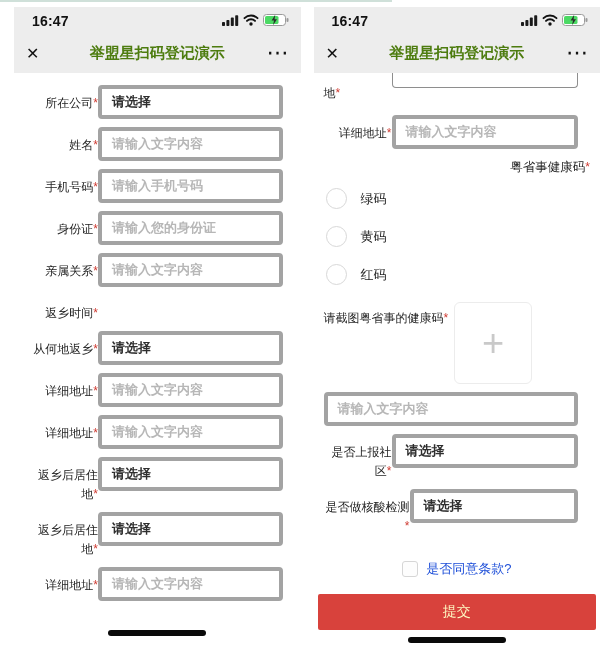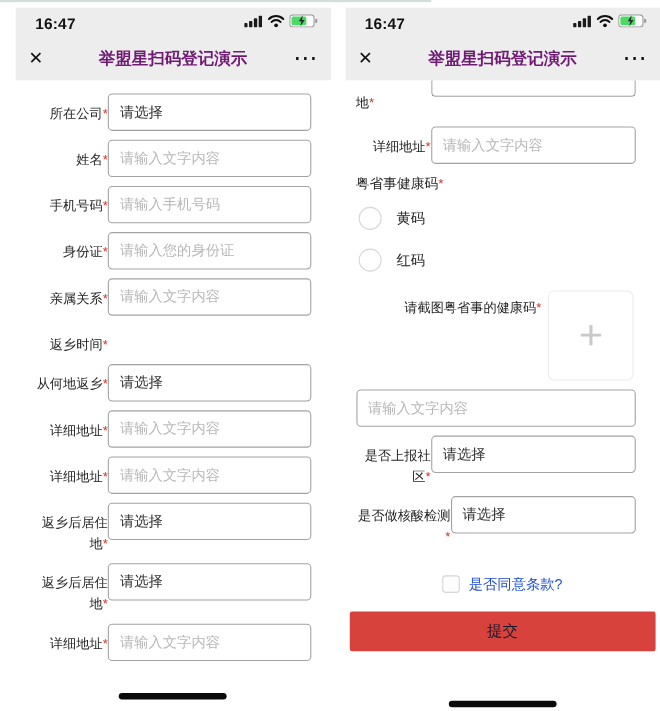--- a/index.html
+++ b/index.html
@@ -12,61 +12,61 @@
 
   
   .chrome { background:#ededed; margin-top:5px; }
   .statusbar { height:26px; display:flex; align-items:center;
     justify-content:space-between; padding:2px 12px 0 18px; }
   .time { font-size:14px; font-weight:700; color:#111; letter-spacing:.2px; }
   .sicons { display:flex; align-items:center; gap:4px; }
   .navbar { height:40px; display:flex; align-items:center; padding:0 12px; position:relative; }
   .close { font-size:16px; color:#111; z-index:2; cursor:default; }
   .navtitle { position:absolute; left:0; right:0; text-align:center;
-    font-size:15px; font-weight:600; color:#701a75; }
+    font-size:15px; font-weight:600; color:#4d7c0f; }
   .more { margin-left:auto; font-size:22px; line-height:10px; color:#111; z-index:2; }
 
   
   .form { padding:12px 16px 0 16px; }
   .form.r { padding:0 10px 0 10px; }
   .row { display:flex; margin-bottom:8px;text-align:right; }
   .lbl { width:68px; flex:none; font-size:12px; color:#1f1f1f;
     padding-top:9px; line-height:19px; word-break:break-all; }
   .lbl.wide { width:86px; }
   .ast { color:#cf3b32; font-size:12px; }
-  .box { flex:1; height:34px; border:1px solid #a3a3a3; border-radius:4px;
+  .box { flex:1; height:34px; border:4px solid #a3a3a3; border-radius:4px;
     padding:0 10px; display:flex; align-items:center; font-size:13px;
-    background:#fff; margin-right:2px; }
+    background:#fff; margin-right:2px;font-weight:bold; }
   .r .box { margin-right:12px; }
   .box.sel { color:#2e2e2e; }
   .box.inp { color:#b7b7b7; }
 
   
   .partial-row { position:relative; height:42px; }
   .partial-box { position:absolute; top:0; left:68px; right:12px; height:15px;
     border:1px solid #8e8e8e; border-top:none; border-radius:0 0 4px 4px; }
   .partial-lbl { position:absolute; top:12px; left:0; font-size:12px; color:#1f1f1f; }
-  .section-lbl { margin:10px 0 12px 0; font-size:12.5px; color:#1f1f1f; }
+  .section-lbl { margin:10px 0 12px 0; font-size:12.5px; color:#1f1f1f;text-align:right; }
   .radio-row { display:flex; align-items:center; gap:14px; margin:0 0 17px 2px; height:21px; }
   .radio-circle { width:21px; height:21px; border:1.5px solid #d8d8d8;
     border-radius:50%; flex:none; background:#fff; }
   .radio-txt { font-size:13px; color:#222; }
   .upload-row { display:flex; margin:4px 0 8px 0; }
-  .upload-lbl { font-size:12px; color:#1f1f1f; padding-top:8px; white-space:nowrap;margin-left:44px; }
+  .upload-lbl { font-size:12px; color:#1f1f1f; padding-top:8px; white-space:nowrap; }
   .upload-box { width:78px; height:82px; border:1px solid #ececec; border-radius:6px;
     margin-left:6px; display:flex; align-items:center; justify-content:center; }
   .plus { font-size:38px; font-weight:300; color:#c9c9c9; line-height:1; }
   .agree { display:flex; align-items:center; justify-content:center; gap:8px;
     margin:24px 0 0 0; height:18px; }
   .cb { width:16px; height:16px; border:1px solid #d6d6d6; border-radius:3px;
     background:#fdfdfd; flex:none; }
   .agree-txt { font-size:13px; color:#1d4ed8; }
   .submit { margin:16px -6px 0 -6px; height:36px; background:#d8423c;
     border-radius:2px; display:flex; align-items:center; justify-content:center;
-    color:#0f172a; font-size:14px; }
+    color:#fef9c3; font-size:14px; }
 
   .home-bar { position:absolute; left:50%; transform:translateX(-50%);
     width:98px; height:6px; border-radius:3px; background:#0a0a0a; }
   .phone.l .home-bar { bottom:8px; }
   .phone.r .home-bar { bottom:1px; }
 </style>
 </head>
 <body>
 
 <div class="top-artifact"></div>
@@ -197,20 +197,24 @@
 
       <div class="row">
         <div class="lbl"><span>详细地址</span><span class="ast">*</span></div>
         <div class="box inp">请输入文字内容</div>
       </div>
 
       <div class="section-lbl"><span>粤省事健康码</span><span class="ast">*</span></div>
 
       <div class="radio-row">
         <span class="radio-circle"></span>
+        <span class="radio-txt">绿码</span>
+      </div>
+      <div class="radio-row">
+        <span class="radio-circle"></span>
         <span class="radio-txt">黄码</span>
       </div>
       <div class="radio-row">
         <span class="radio-circle"></span>
         <span class="radio-txt">红码</span>
       </div>
 
       <div class="upload-row">
         <div class="upload-lbl"><span>请截图粤省事的健康码</span><span class="ast">*</span></div>
         <div class="upload-box">

